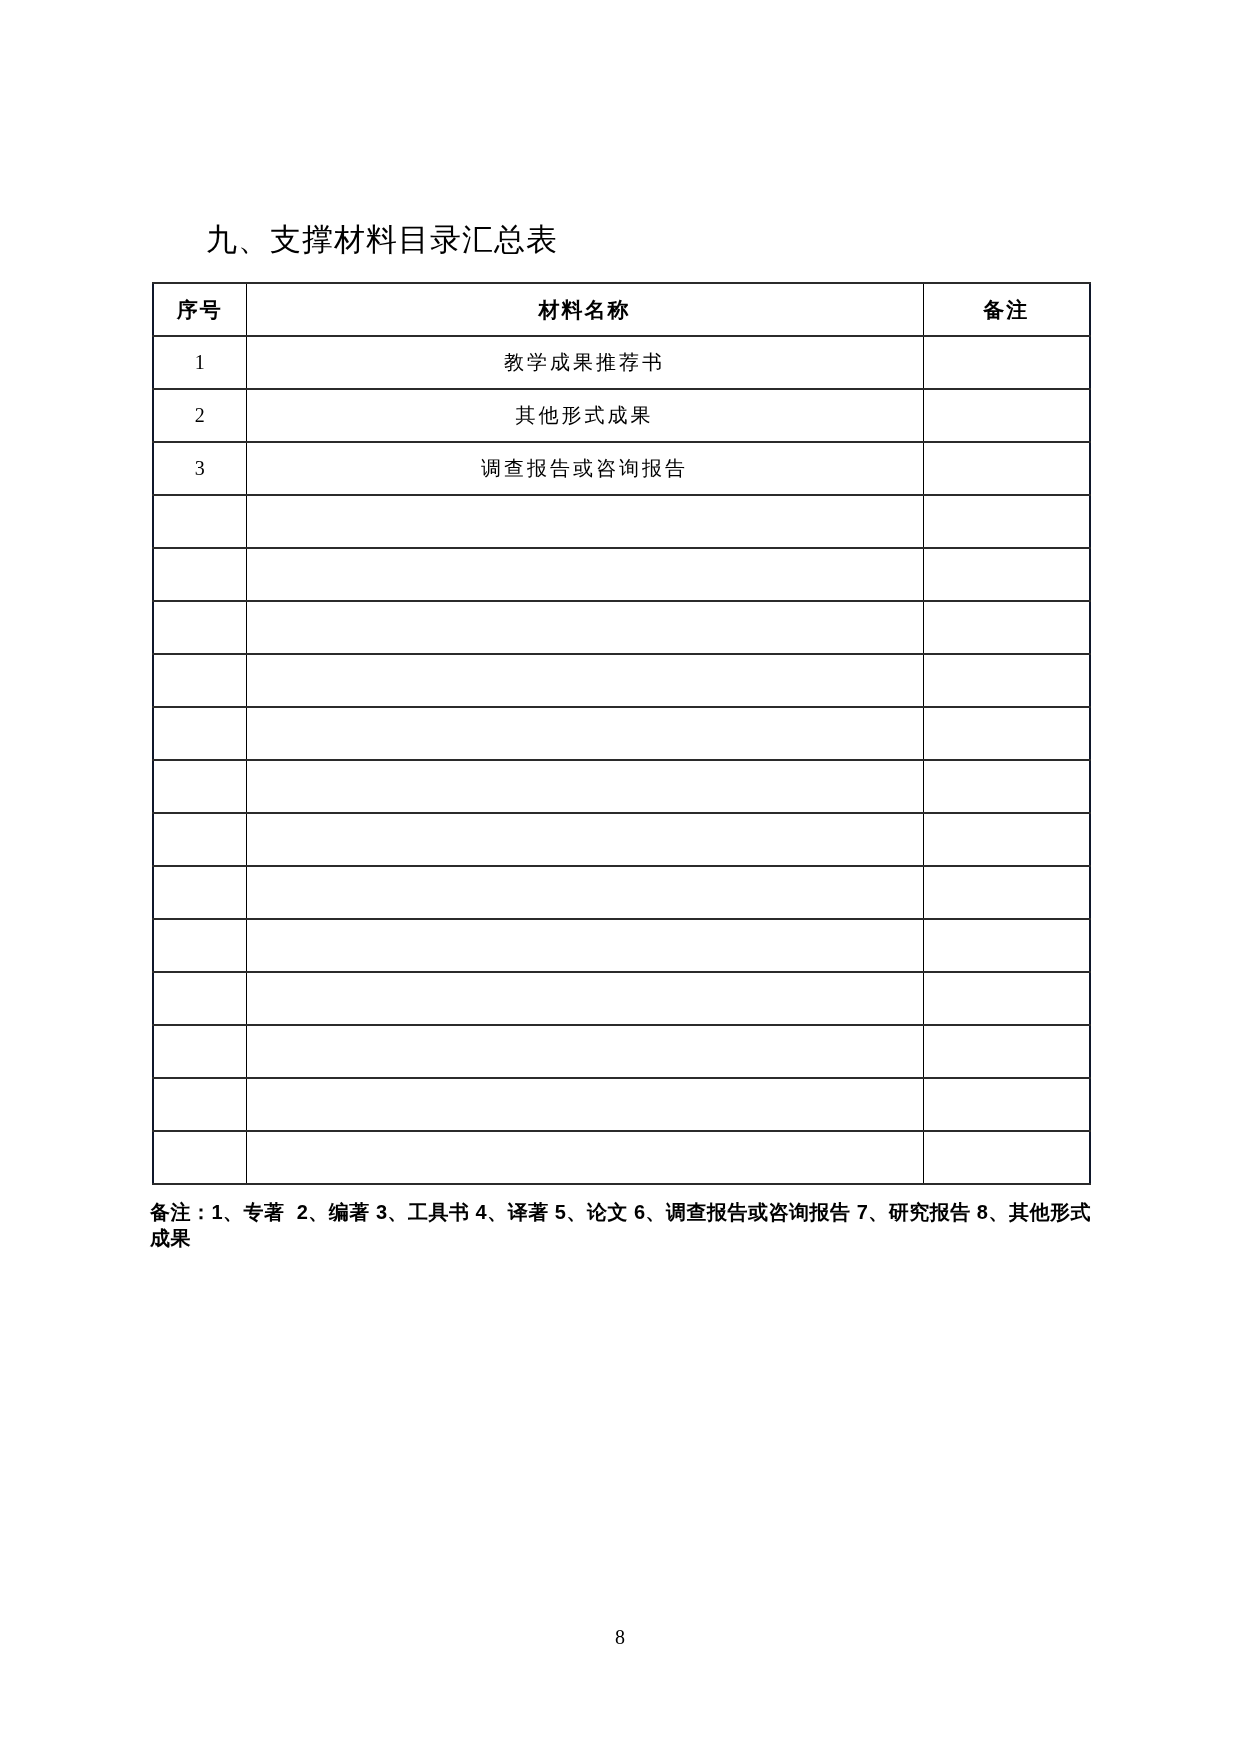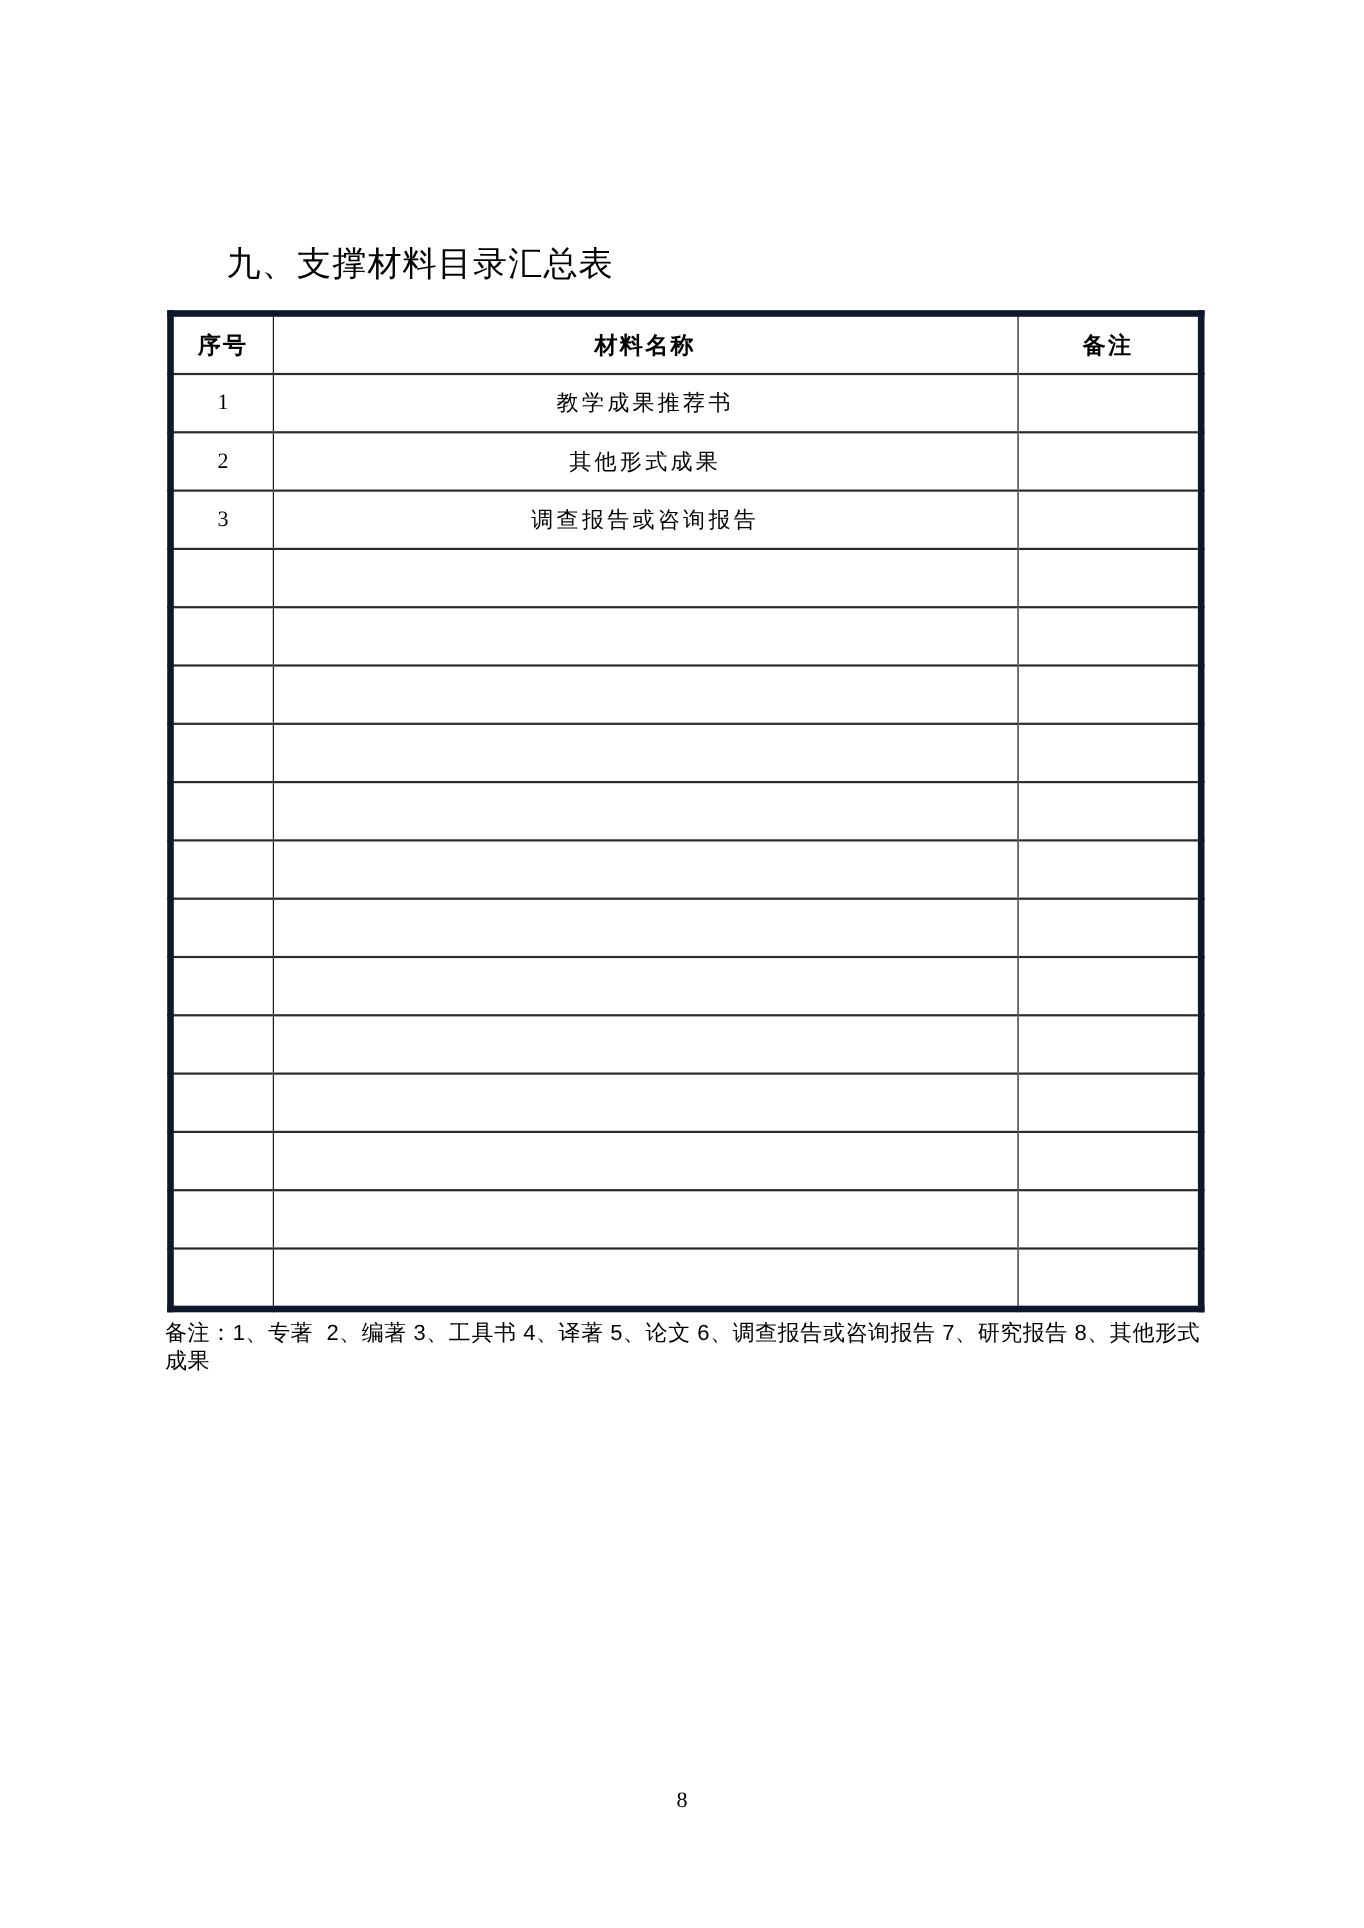--- a/index.html
+++ b/index.html
@@ -28,21 +28,21 @@
     white-space: nowrap;
     margin-left: 38px;
   }
   table.materials-table {
     position: absolute;
     left: 152px;
     top: 282px;
     width: 937px;
     border-collapse: collapse;
     table-layout: fixed;
-    border: 6px solid #0f172a;
+    border: 2px solid #0f172a;
   }
   .materials-table col.col-index  { width: 93px; }
   .materials-table col.col-name   { width: 677px; }
   .materials-table col.col-remark { width: 167px; }
   .materials-table th,
   .materials-table td {
     height: 51px;
     padding: 0;
     text-align: center;
     vertical-align: middle;
@@ -74,21 +74,21 @@
   }
   .materials-table td.cell-remark {
     letter-spacing: 0;
   }
   .footnote {
     position: absolute;
     left: 150px;
     top: 1199px;
     width: 960px;
     font-family: "Liberation Sans", sans-serif;
-    font-weight: normal;
+    font-weight: bold;
     font-size: 20px;
     line-height: 26px;
     color: #000000;
     white-space: pre-wrap;
     letter-spacing: 0.5px;
   }
   .page-number {
     position: absolute;
     left: 0;
     top: 1626px;

